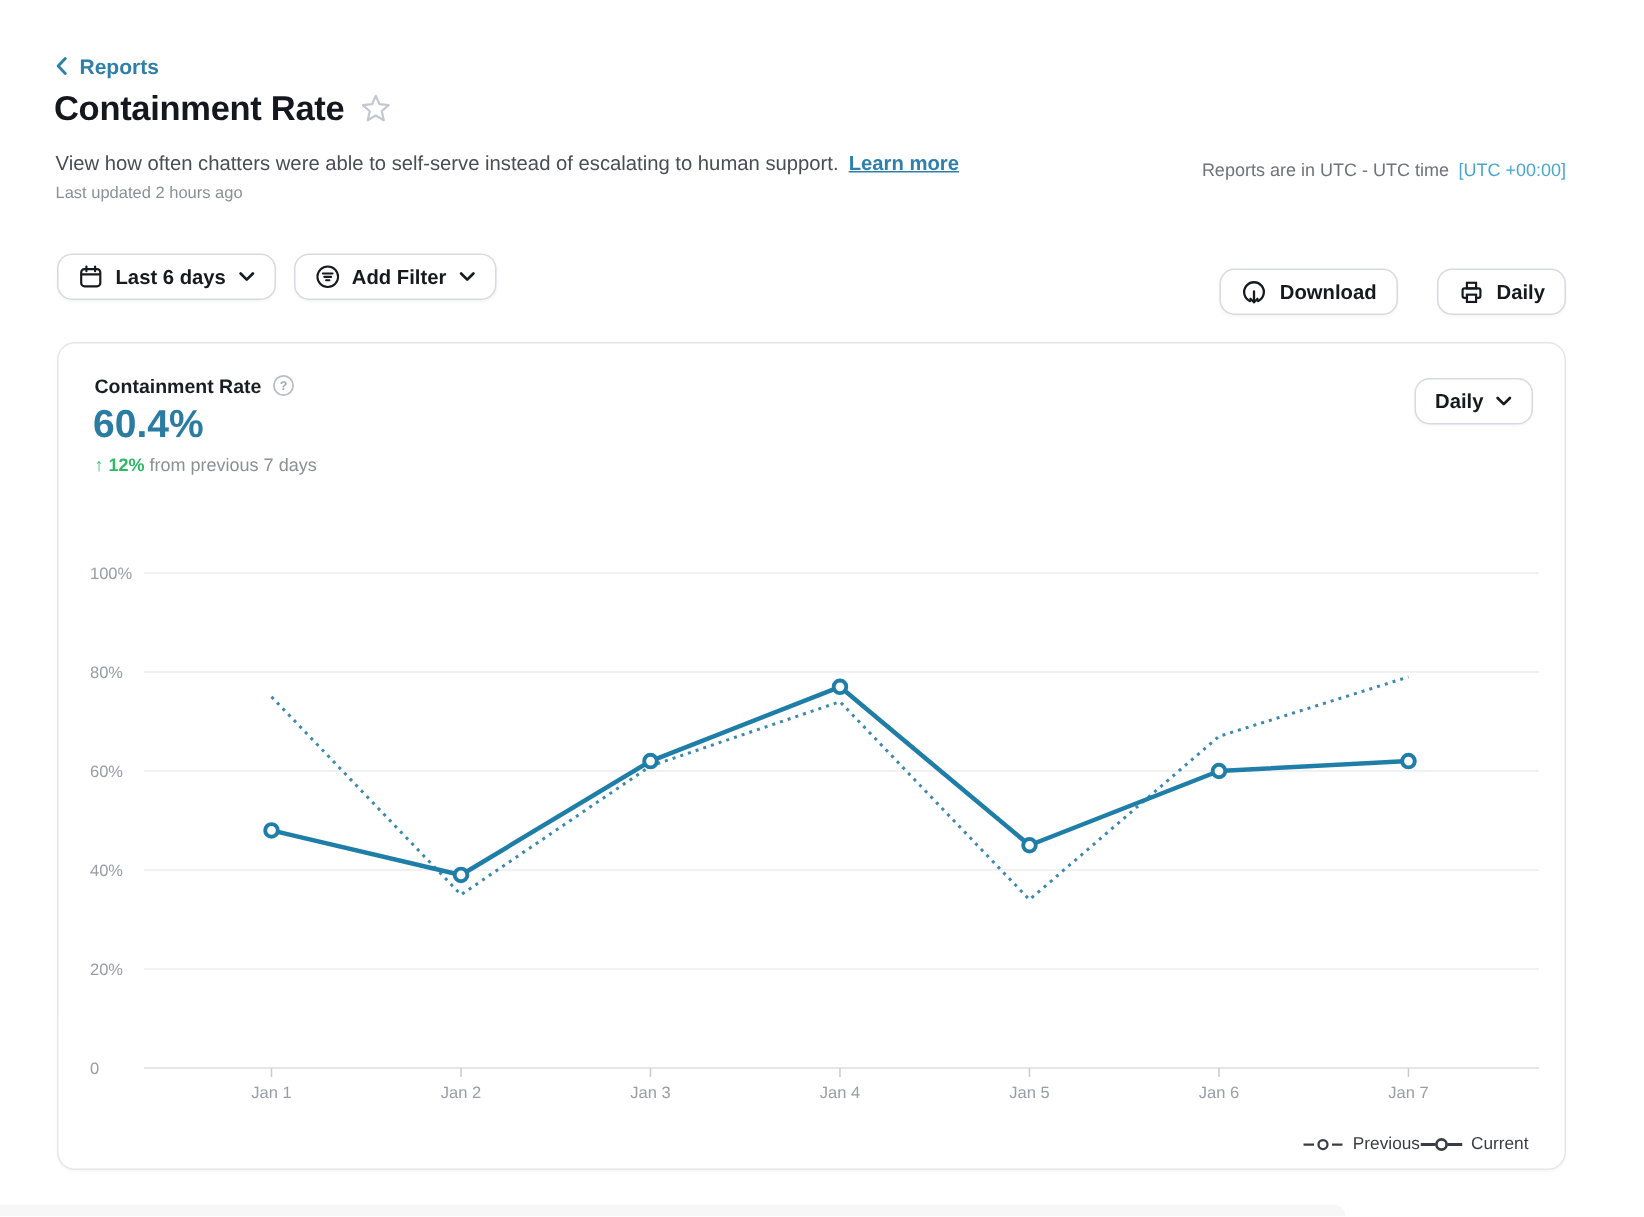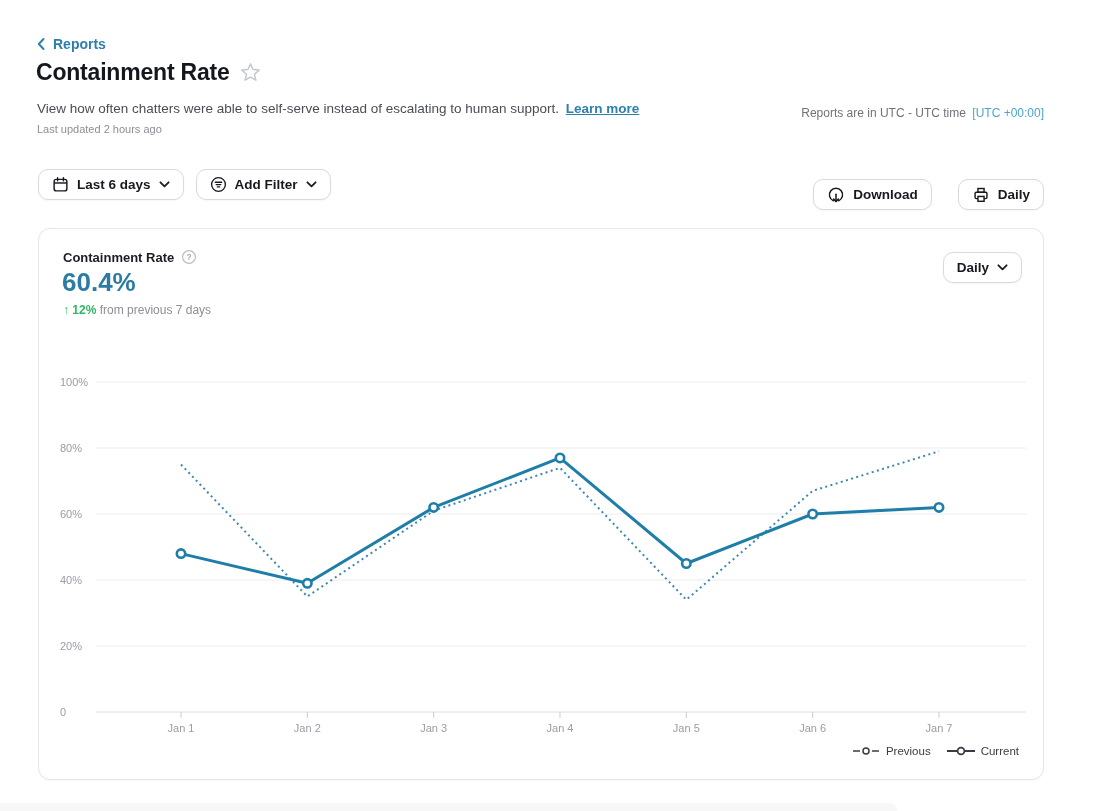--- a/index.html
+++ b/index.html
@@ -34,21 +34,21 @@
   .metric-value { position:absolute; left:23px; top:38px; font-size:26px; font-weight:700; color:#2b7ca3; }
   .trend-row { position:absolute; left:24px; top:74px; font-size:12px; color:#8d8f97; }
   .trend-up { color:#2fb865; font-weight:700; }
   .card-controls { position:absolute; right:21px; top:23px; display:flex; gap:9px; }
   .checkbox { width:20px; height:20px; background:#1d1f28; border-radius:5px; display:flex;
     align-items:center; justify-content:center; flex:none; cursor:pointer; }
 
   
   .chart-svg { position:absolute; left:0; top:140px; }
   .chart-svg text { font-family:"Liberation Sans","DejaVu Sans",sans-serif; }
-  .legend { position:absolute; right:24px; top:516px; display:flex; align-items:center; gap:16px; }
+  .legend { position:absolute; right:24px; top:528px; display:flex; align-items:center; }
   .legend-item { display:flex; align-items:center; gap:6px; font-size:11.5px; color:#3b3d45; }
 
   .next-card-peek { position:absolute; left:0; top:803px; width:897px; height:8px; background:#f7f7f8;
     border-top-right-radius:8px; }
 </style>
 </head>
 <body>
 
 <div class="page">
 

